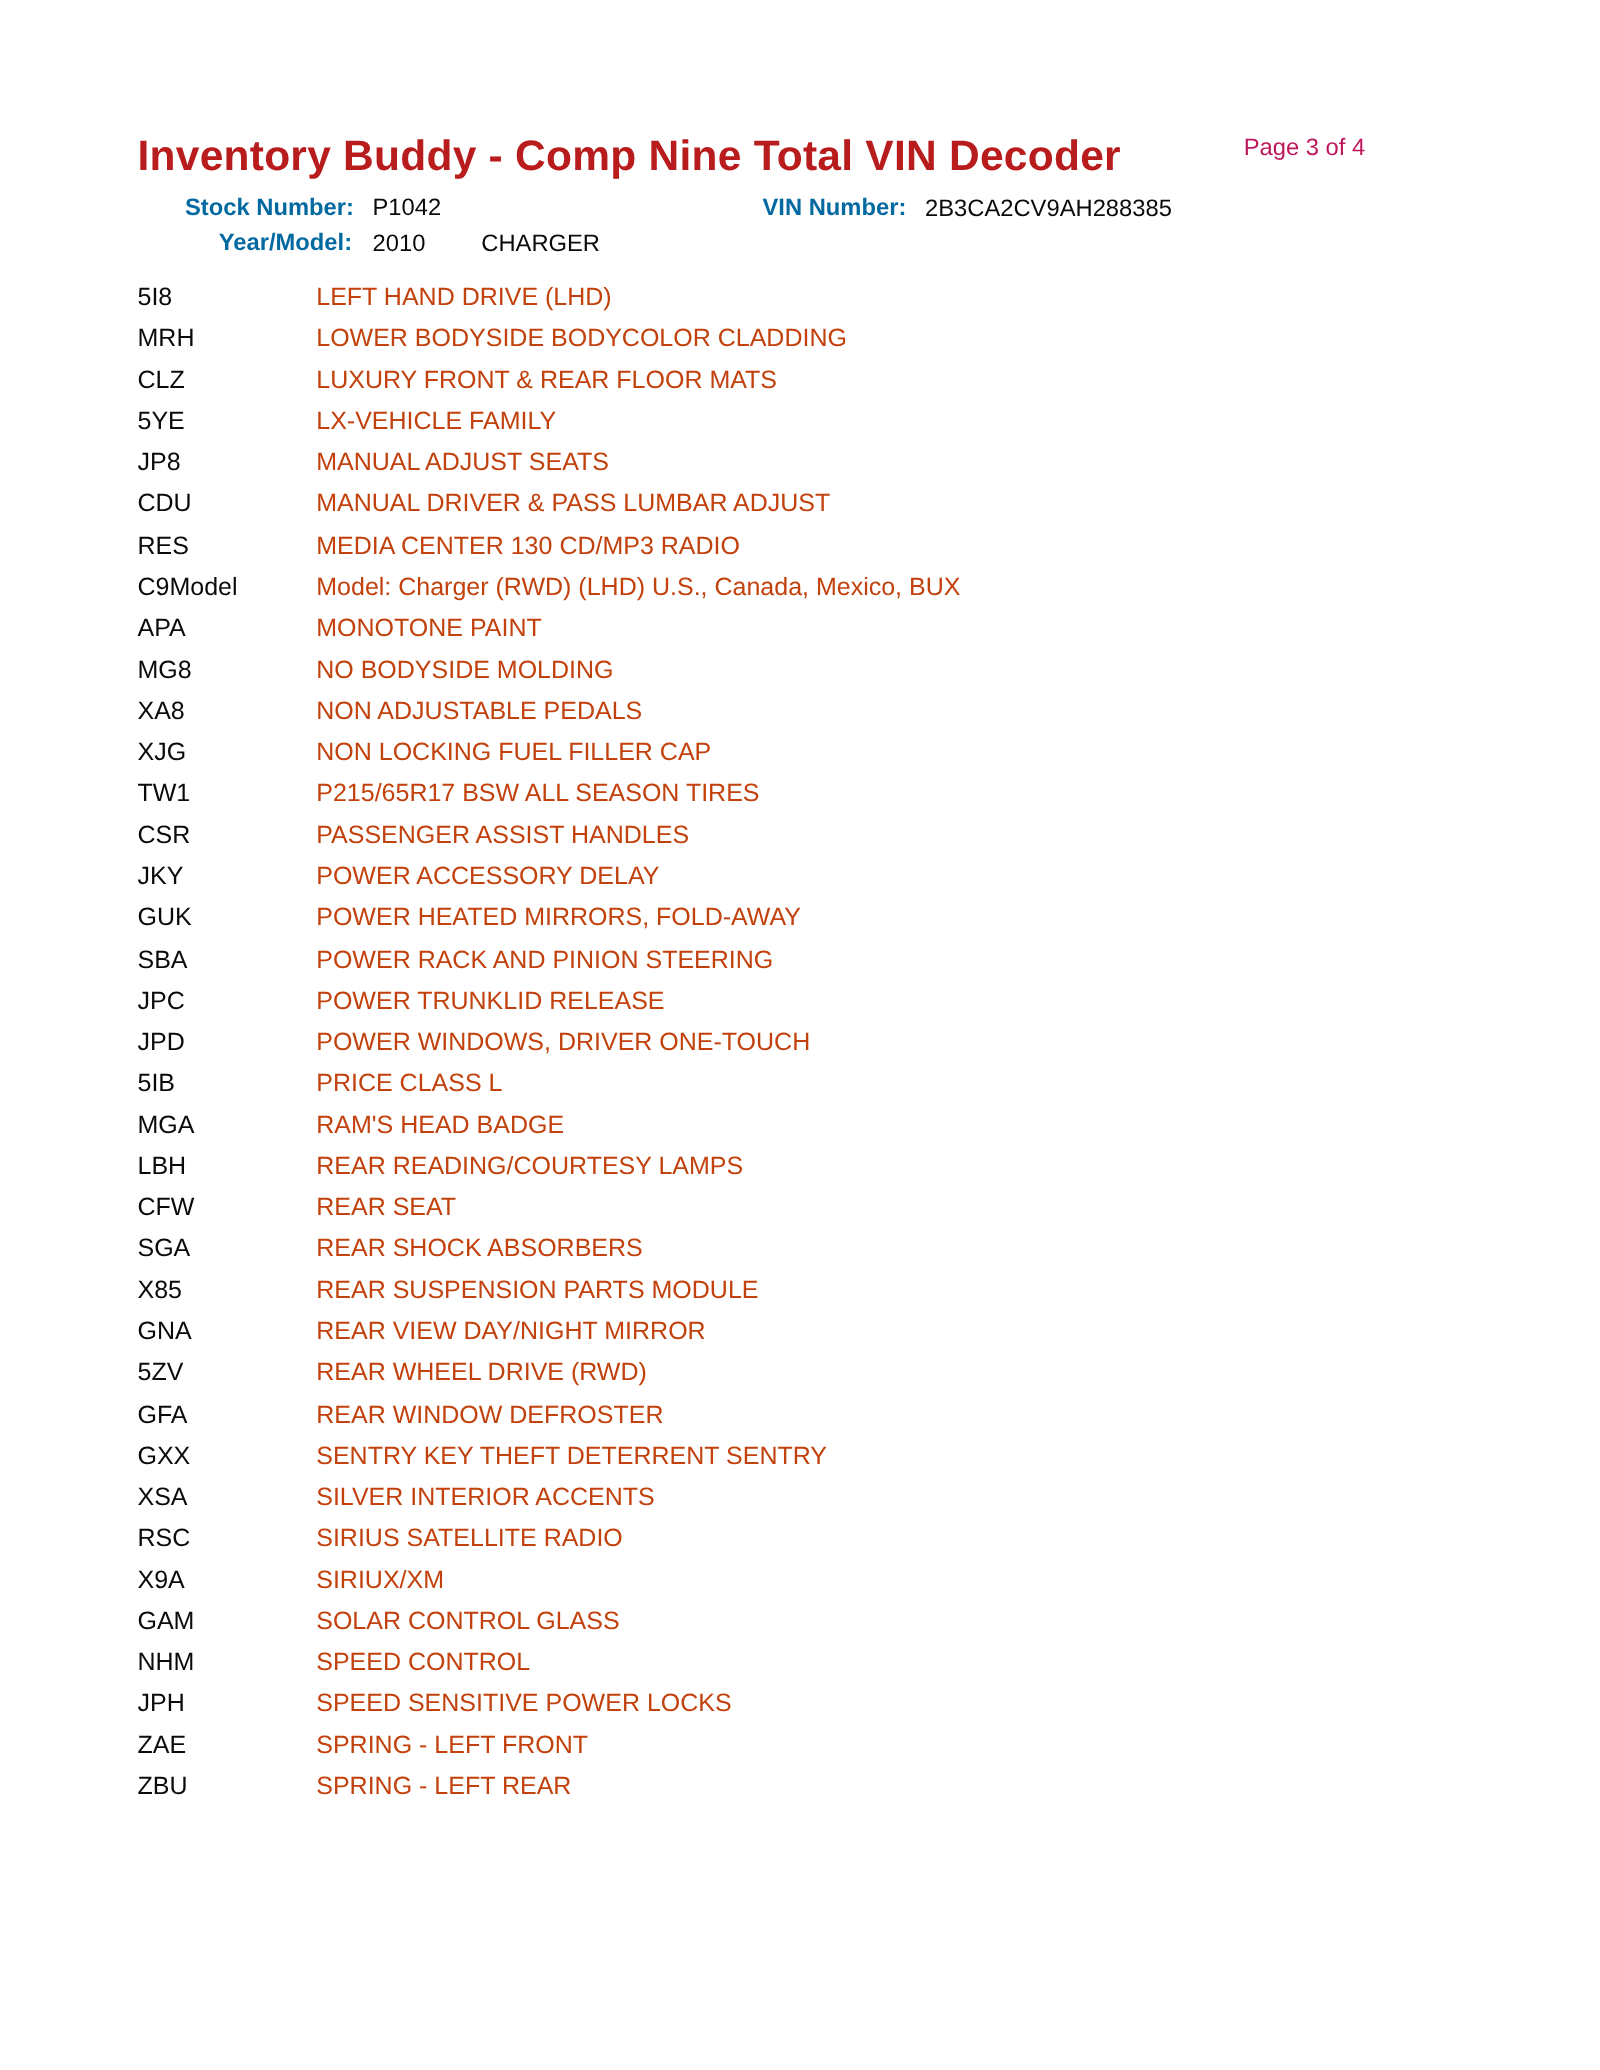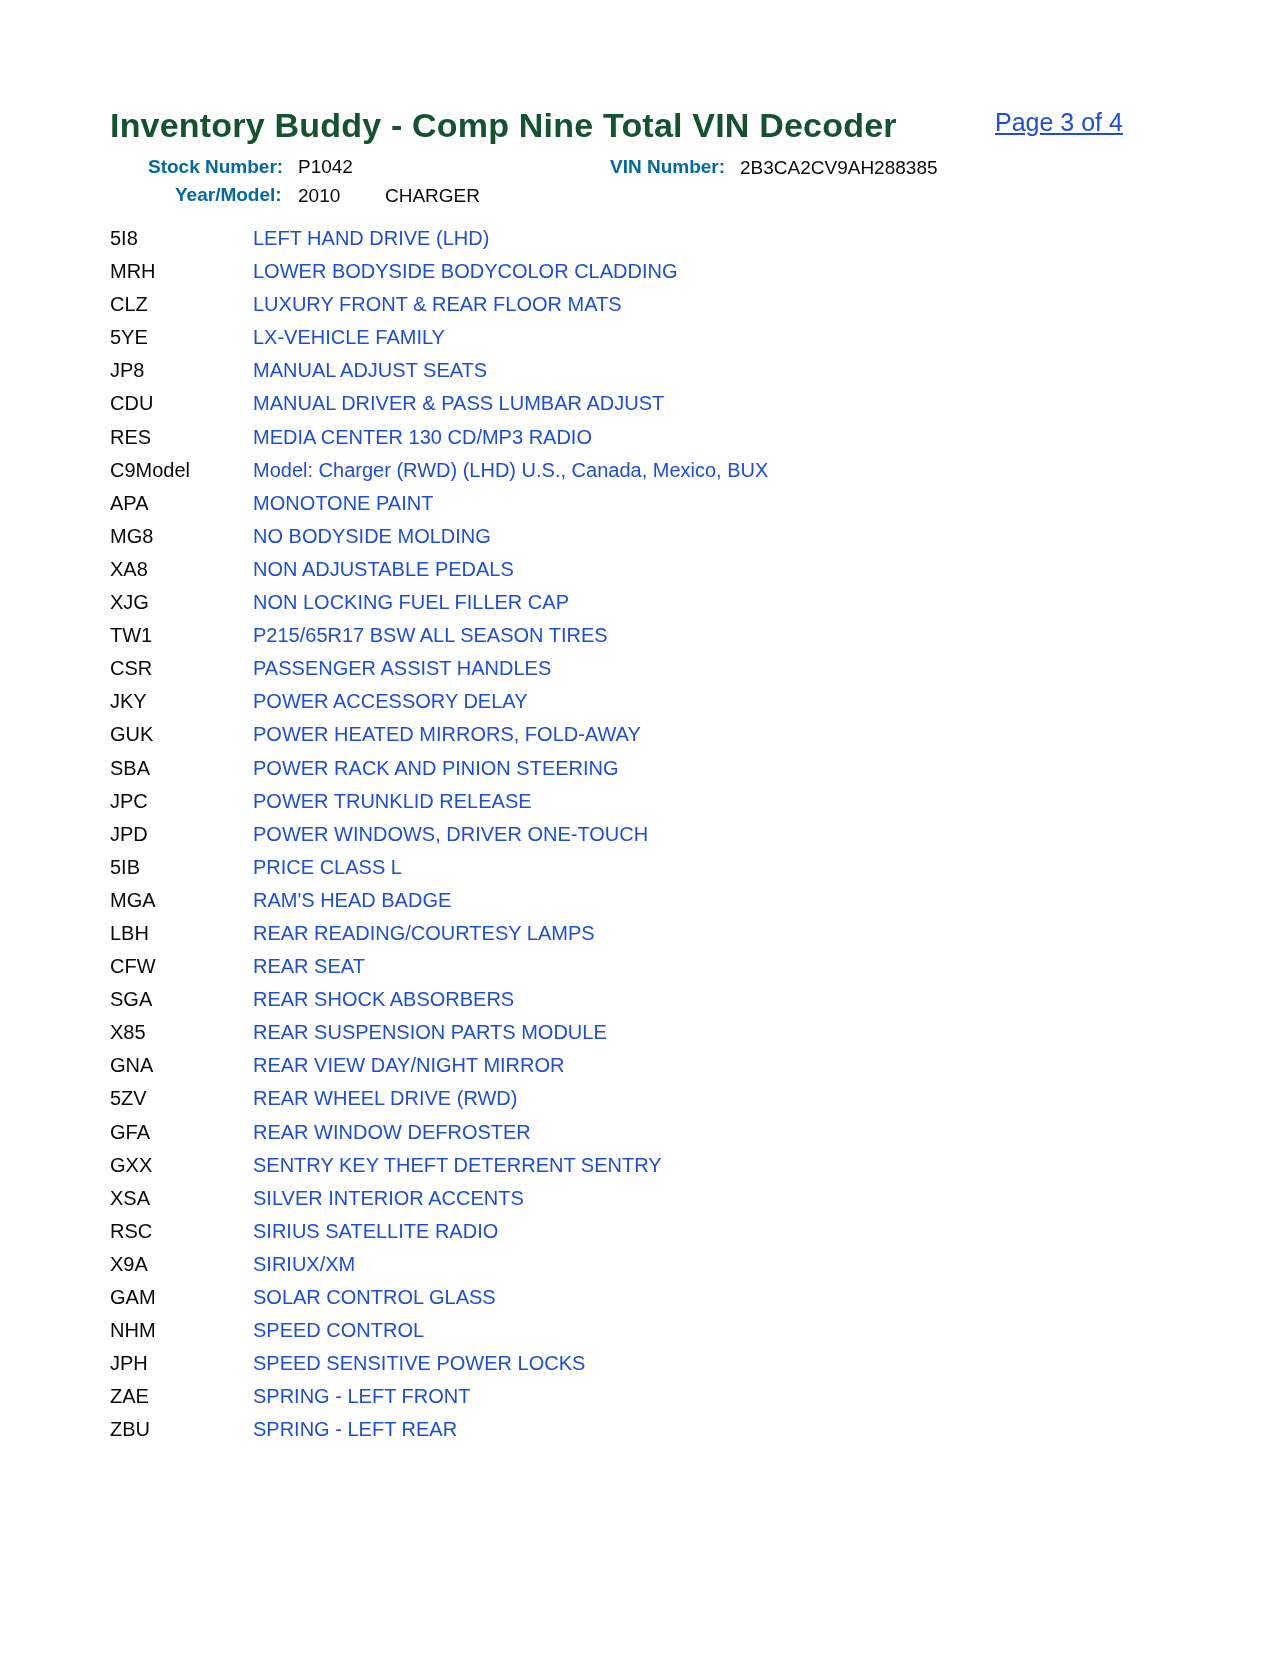--- a/index.html
+++ b/index.html
@@ -17,30 +17,29 @@
     background: #ffffff;
   }
   .doc-title {
     position: absolute;
     left: 110px;
     top: 106px;
     font-size: 34px;
     font-weight: bold;
     letter-spacing: 0.2px;
     white-space: nowrap;
-    color: #14532d;
+    color: #b91c1c;
   }
   .page-indicator {
     position: absolute;
     left: 995px;
     top: 108px;
-    font-size: 25px;
-    color: #1d4ed8;
-    white-space: nowrap;
-    text-decoration: underline;
+    font-size: 19px;
+    color: #be185d;
+    white-space: nowrap;
   }
   .hdr-label {
     position: absolute;
     font-size: 19px;
     font-weight: bold;
     white-space: nowrap;
     color: #0369a1;
   }
   .hdr-value {
     position: absolute;
@@ -70,21 +69,21 @@
     font-size: 20px;
     white-space: nowrap;
   }
   .option-code {
     width: 143px;
     flex: 0 0 143px;
     color: #0a0a0a;
   }
   .option-description {
     flex: 1;
-    color: #1d4ed8;
+    color: #c2410c;
   }
 </style>
 </head>
 <body>
 
 <div class="page">
 
   <h1 class="doc-title">Inventory Buddy - Comp Nine Total VIN Decoder</h1>
 
   <div class="page-indicator">Page 3 of 4</div>

